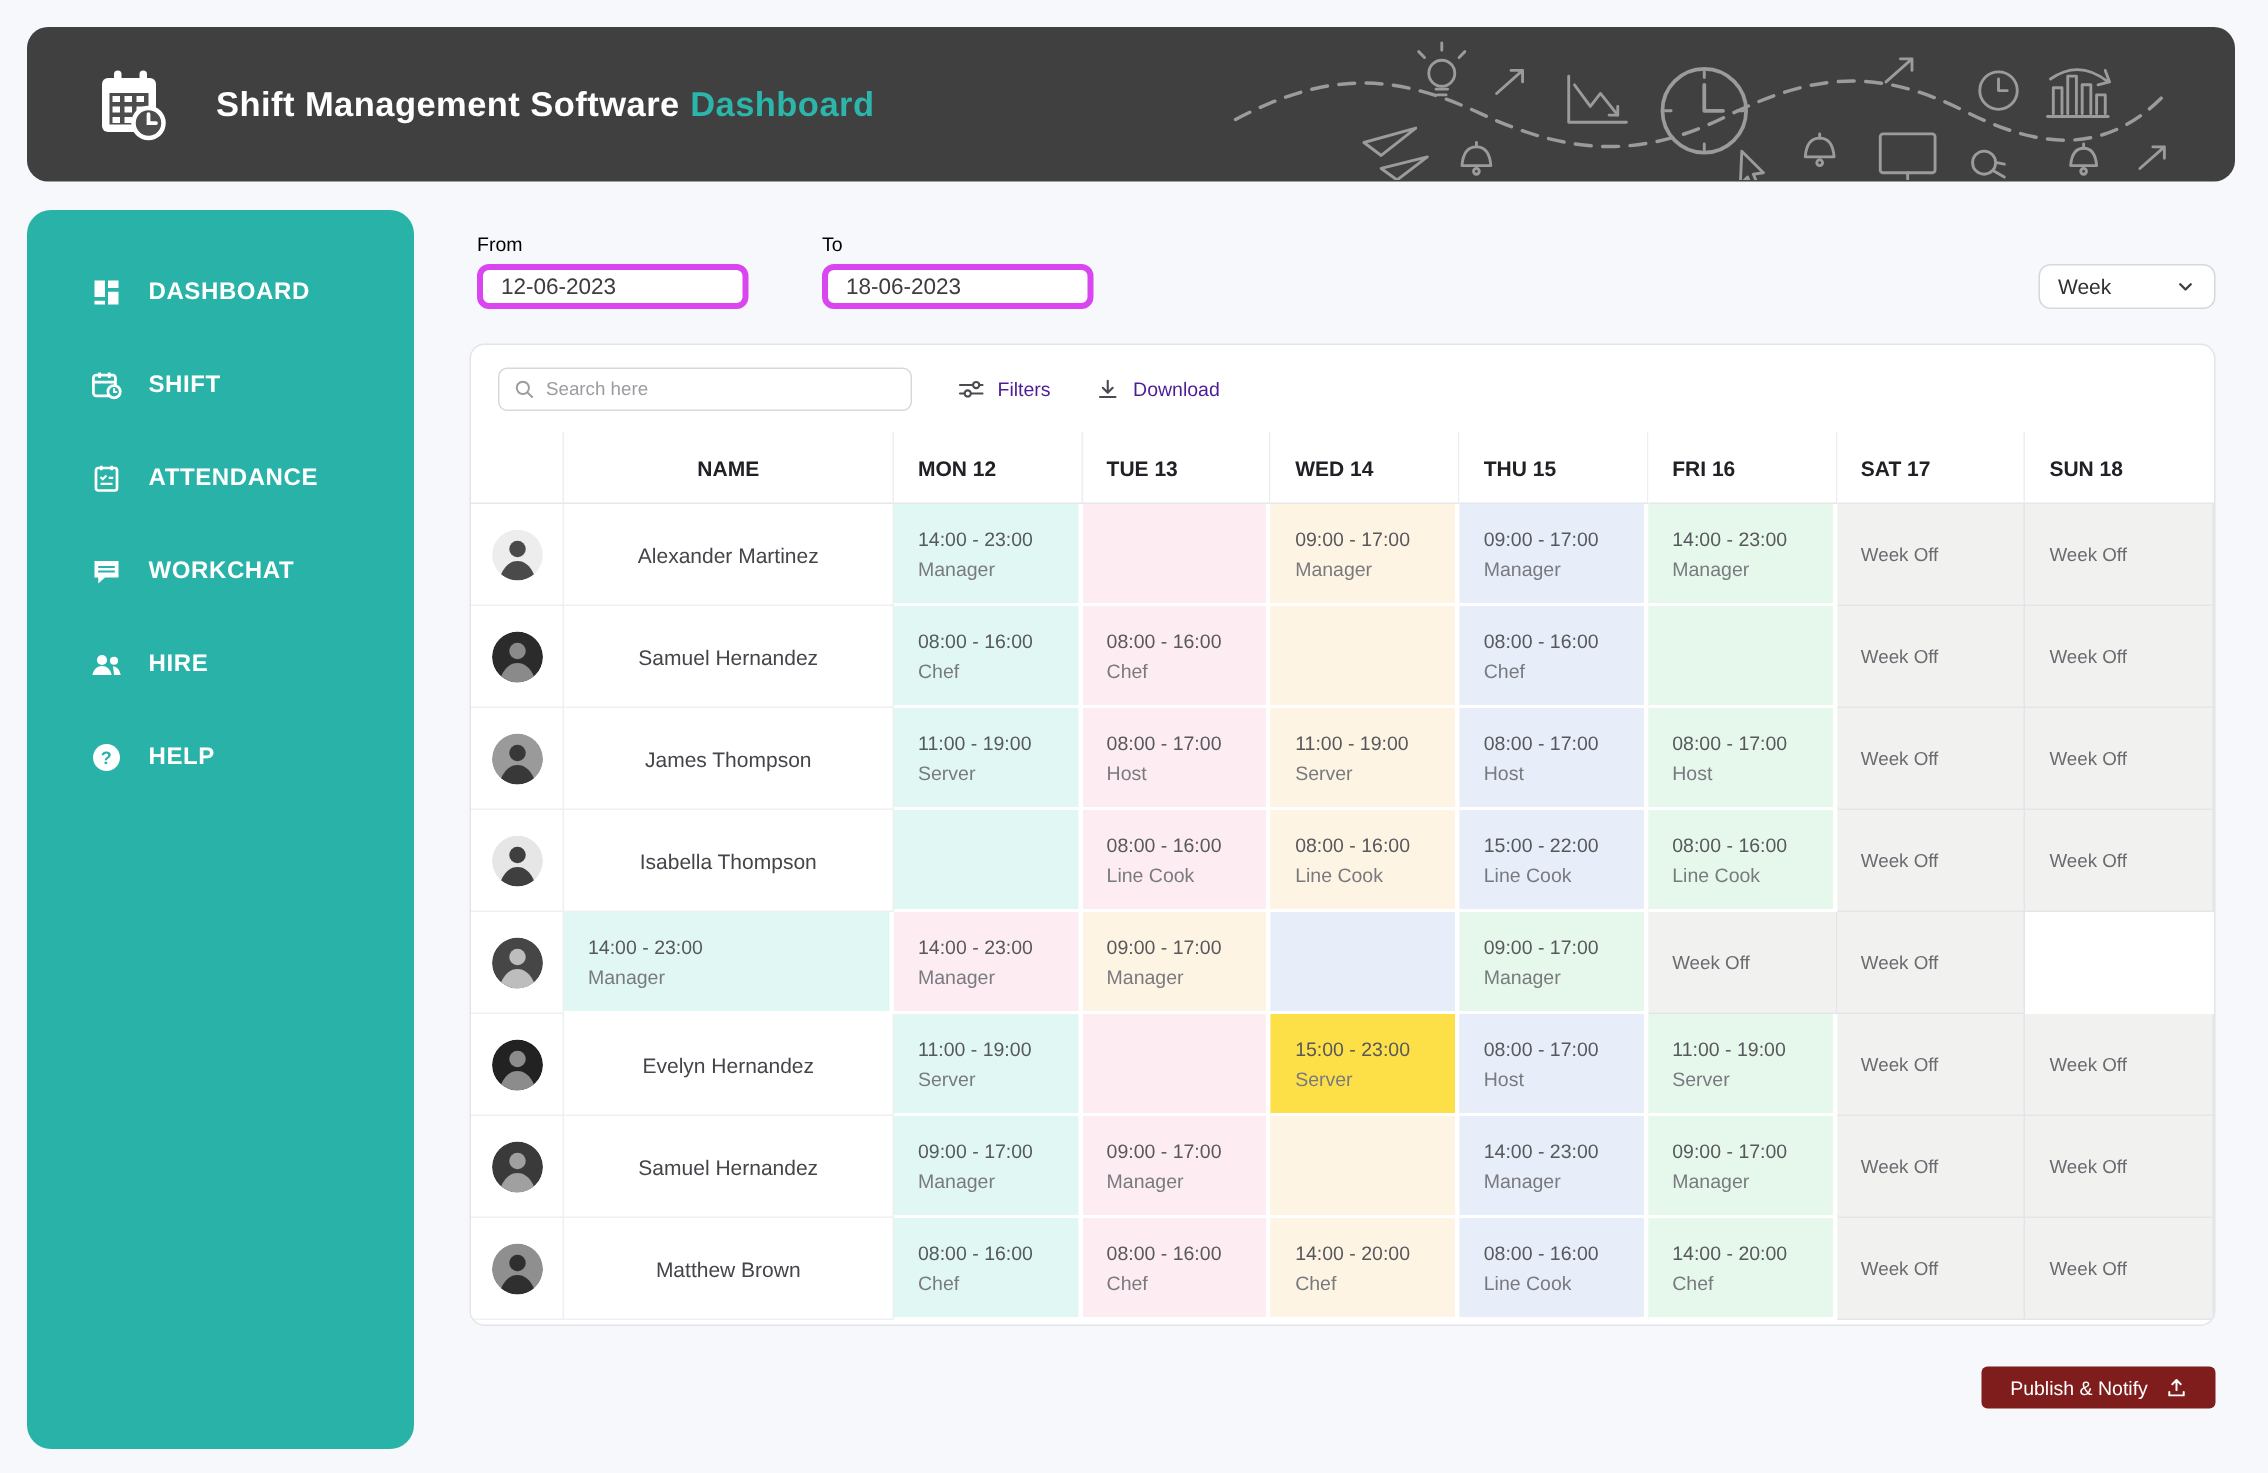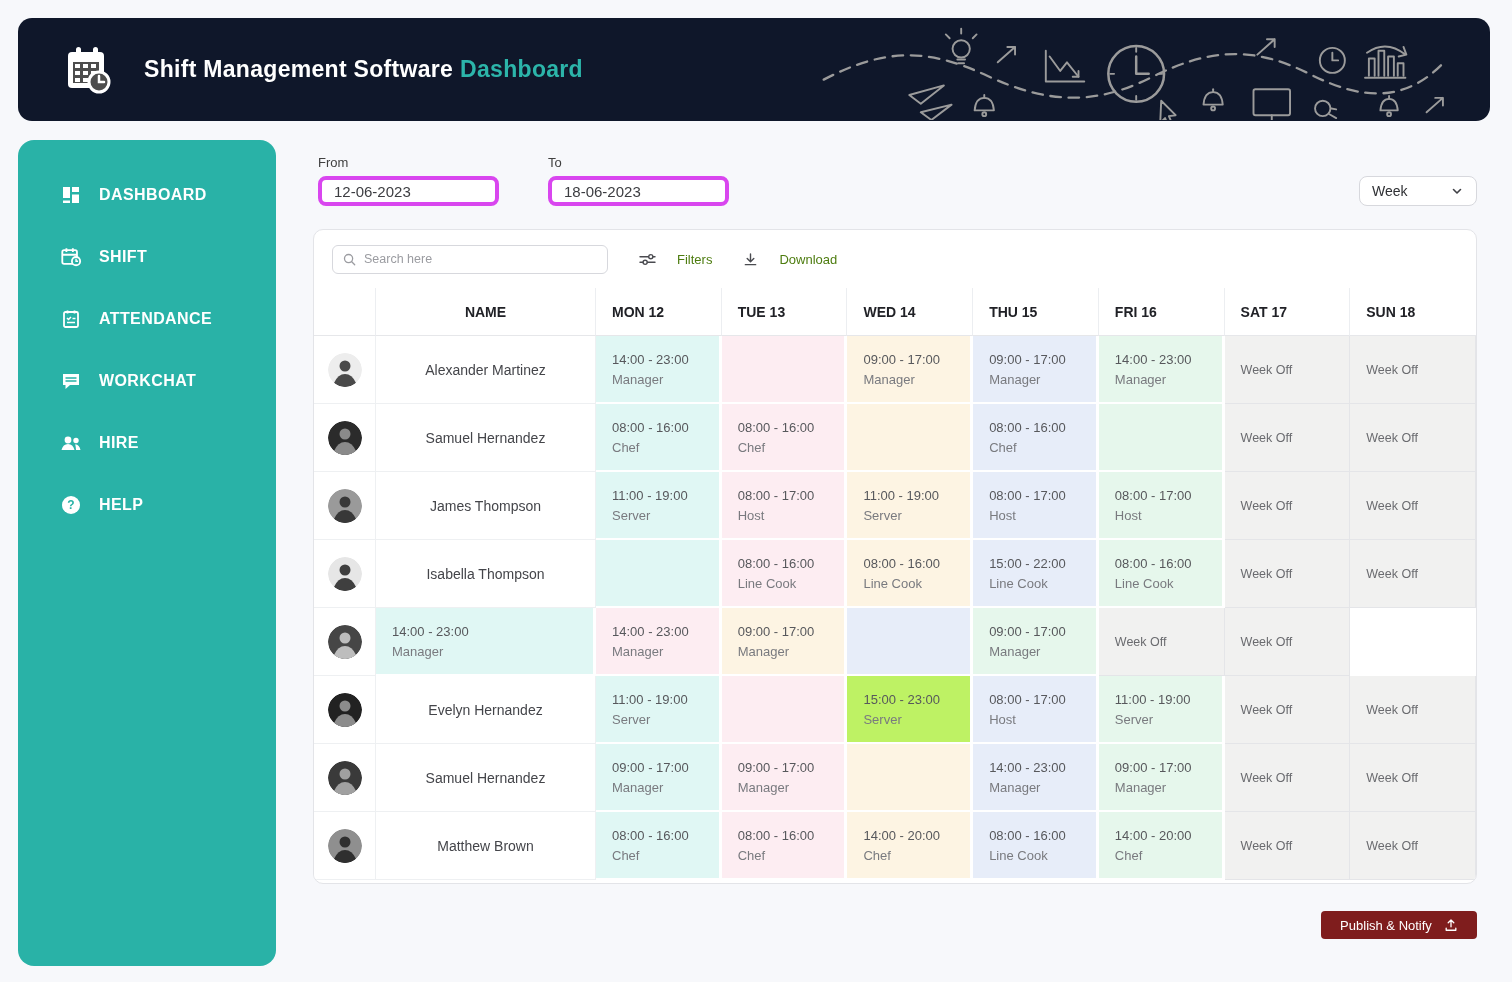--- a/index.html
+++ b/index.html
@@ -7,21 +7,21 @@
   body {
     position:relative;
     background:#f7f8fb;
     font-family:"Liberation Sans", sans-serif;
     overflow:hidden;
   }
 
   
   .app-header {
     position:absolute; left:18px; top:18px; width:1472px; height:103px;
-    background:#0f172a; border-radius:14px;
+    background:#404040; border-radius:14px;
     display:flex; align-items:center; overflow:hidden;
   }
   .logo-wrap { margin-left:42px; width:52px; height:52px; flex:0 0 auto; }
   .app-title { margin-left:32px; font-size:23px; font-weight:600; color:#ffffff; letter-spacing:.3px; white-space:nowrap; }
   .app-title .accent { color:#2cb5aa; font-weight:700; margin-left:7px; }
   .doodles { position:absolute; right:14px; top:2px; height:100px; width:670px; pointer-events:none; }
 
   
   .sidebar {
     position:absolute; left:18px; top:140px; width:258px; height:826px;
@@ -30,21 +30,21 @@
   .side-item {
     display:flex; align-items:center; gap:17px;
     height:62px; padding-left:42px;
     color:#ffffff; font-size:16px; font-weight:700; letter-spacing:.4px;
     cursor:pointer;
   }
   .side-icon { width:22px; height:22px; display:flex; align-items:center; justify-content:center; flex:0 0 auto; }
 
   
   .date-group { position:absolute; top:155px; }
-  .date-group label { display:block; font-size:13px; color:#404040; margin-bottom:6px; }
+  .date-group label { display:block; font-size:13px; color:#000000; margin-bottom:6px; }
   .date-group input {
     width:181px; height:30px; border:4px solid #d946ef; border-radius:8px;
     padding:0 12px; font-size:15px; color:#3c3d41; background:#fff; outline:none;
     font-family:"Liberation Sans", sans-serif;
   }
   .from-group { left:318px; } .to-group { left:548px; }
   .period-select {
     position:absolute; left:1359px; top:176px; width:118px; height:30px;
     background:#fff; border:1px solid #d7d8dd; border-radius:8px;
     display:flex; align-items:center; justify-content:space-between;
@@ -56,21 +56,21 @@
     position:absolute; left:313px; top:229px; width:1164px; height:655px;
     background:#fff; border:1px solid #e3e4e8; border-radius:10px; overflow:hidden;
   }
   .card-toolbar { height:58px; display:flex; align-items:center; padding-left:18px; }
   .search-box {
     width:276px; height:29px; border:1px solid #d7d8dd; border-radius:6px;
     display:flex; align-items:center; padding:0 10px; gap:8px; background:#fff;
   }
   .search-box input { border:none; outline:none; flex:1; font-size:12.5px; color:#4a4b50; font-family:"Liberation Sans", sans-serif; }
   .search-box input::placeholder { color:#9b9ca1; }
-  .tool-btn { display:flex; align-items:center; gap:21px; font-size:13px; color:#4d7c0f; cursor:pointer; margin-left:31px; }
+  .tool-btn { display:flex; align-items:center; gap:9px; font-size:13px; color:#4c1d95; cursor:pointer; margin-left:31px; }
 
   .grid-row { display:grid; grid-template-columns:62px 220px repeat(7, 1fr); }
   .hdr-cell {
     height:48px; background:#fff; display:flex; align-items:center;
     font-size:14px; font-weight:700; color:#202126;
     border-bottom:1px solid #e6e7ea; border-right:1px solid #eceef1;
     padding-left:16px;
   }
   .hdr-cell.center { justify-content:center; padding-left:0; }
   .hdr-cell.blank { border-right:1px solid #eceef1; }
@@ -470,21 +470,21 @@
             <circle cx="17" cy="13" r="5.5" fill="#8c8c8c"></circle>
             <path d="M6,30 q4,-9 11,-9 q7,0 11,9 a17,17 0 0 1 -22,0 z" fill="#8c8c8c"></path>
           </svg>
         </div>
         <div class="name-cell">Evelyn Hernandez</div>
         <div class="day-cell" style="background:#e0f7f4">
           <span class="time">11:00 - 19:00</span>
           <span class="role">Server</span>
         </div>
         <div class="day-cell" style="background:#fdedf2"></div>
-        <div class="day-cell" style="background:#bef264">
+        <div class="day-cell" style="background:#fde047">
           <span class="time">15:00 - 23:00</span>
           <span class="role">Server</span>
         </div>
         <div class="day-cell" style="background:#e7edf9">
           <span class="time">08:00 - 17:00</span>
           <span class="role">Host</span>
         </div>
         <div class="day-cell" style="background:#e6f7ec">
           <span class="time">11:00 - 19:00</span>
           <span class="role">Server</span>

